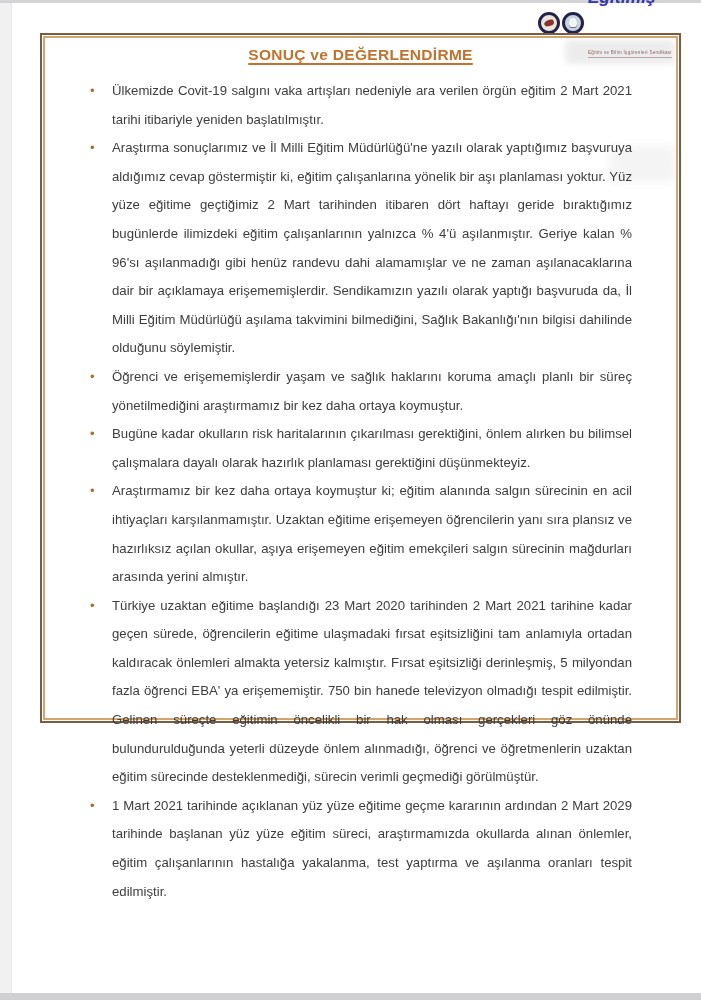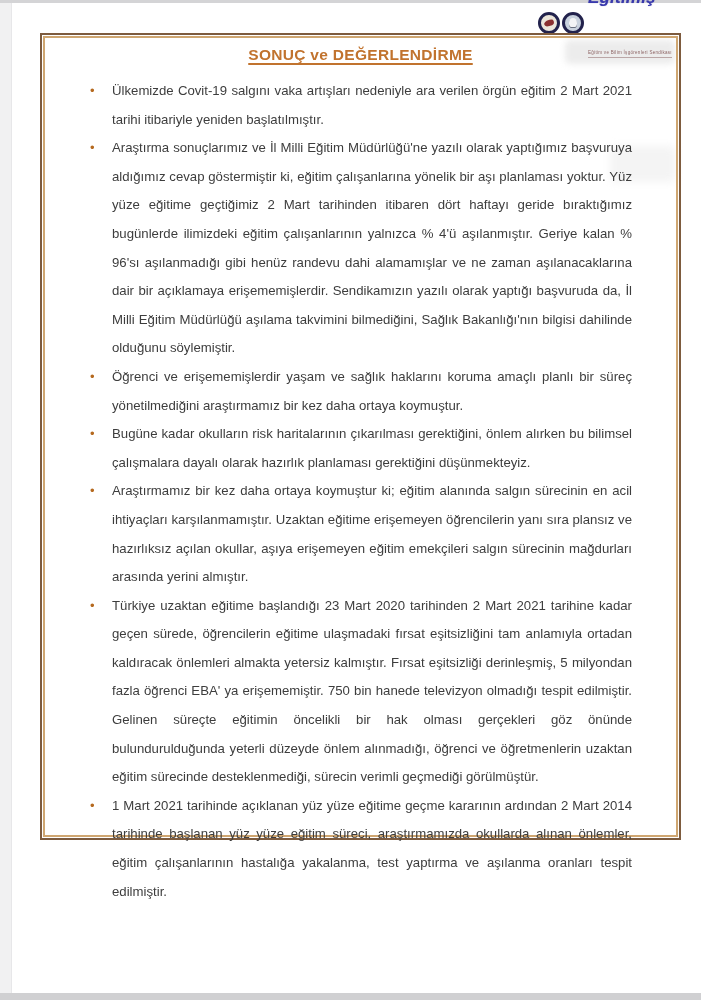--- a/index.html
+++ b/index.html
@@ -59,21 +59,21 @@
   .ghost-smudge{
     position:absolute;top:40px;left:565px;width:110px;height:24px;
     background:rgba(185,185,188,0.28);border-radius:5px;filter:blur(3px);
   }
   .ghost-smudge2{
     position:absolute;top:146px;left:610px;width:66px;height:36px;
     background:rgba(210,210,212,0.25);border-radius:5px;filter:blur(4px);
   }
   
   .frame-outer{
-    position:absolute;left:40px;top:33px;width:641px;height:807px;
+    position:absolute;left:40px;top:33px;width:641px;height:690px;
     border:2px solid #7d5b3e;box-sizing:border-box;background:transparent;
   }
   .frame-inner{
     position:absolute;inset:1px;
     border:2px solid #cfa671;box-sizing:border-box;
   }
   .doc-title{
     margin:8px 0 0 0;text-align:center;
     font-size:15.5px;font-weight:bold;letter-spacing:0.3px;
     color:#c1732e;
@@ -147,21 +147,21 @@
           <li>
             <span class="marker">•</span>
             <span>Araştırmamız bir kez daha ortaya koymuştur ki; eğitim alanında salgın sürecinin en acil ihtiyaçları karşılanmamıştır. Uzaktan eğitime erişemeyen öğrencilerin yanı sıra plansız ve hazırlıksız açılan okullar, aşıya erişemeyen eğitim emekçileri salgın sürecinin mağdurları arasında yerini almıştır.</span>
           </li>
           <li>
             <span class="marker">•</span>
             <span>Türkiye uzaktan eğitime başlandığı 23 Mart 2020 tarihinden 2 Mart 2021 tarihine kadar geçen sürede, öğrencilerin eğitime ulaşmadaki fırsat eşitsizliğini tam anlamıyla ortadan kaldıracak önlemleri almakta yetersiz kalmıştır. Fırsat eşitsizliği derinleşmiş, 5 milyondan fazla öğrenci EBA' ya erişememiştir. 750 bin hanede televizyon olmadığı tespit edilmiştir. Gelinen süreçte eğitimin öncelikli bir hak olması gerçekleri göz önünde bulundurulduğunda yeterli düzeyde önlem alınmadığı, öğrenci ve öğretmenlerin uzaktan eğitim sürecinde desteklenmediği, sürecin verimli geçmediği görülmüştür.</span>
           </li>
           <li>
             <span class="marker">•</span>
-            <span>1 Mart 2021 tarihinde açıklanan yüz yüze eğitime geçme kararının ardından 2 Mart 2014 tarihinde başlanan yüz yüze eğitim süreci, araştırmamızda okullarda alınan önlemler, eğitim çalışanlarının hastalığa yakalanma, test yaptırma ve aşılanma oranları tespit edilmiştir.</span>
+            <span>1 Mart 2021 tarihinde açıklanan yüz yüze eğitime geçme kararının ardından 2 Mart 2029 tarihinde başlanan yüz yüze eğitim süreci, araştırmamızda okullarda alınan önlemler, eğitim çalışanlarının hastalığa yakalanma, test yaptırma ve aşılanma oranları tespit edilmiştir.</span>
           </li>
         </ul>
 
       </div>
     </div>
 
     <div class="edge-bottom"></div>
   </div>
 </div>
 

